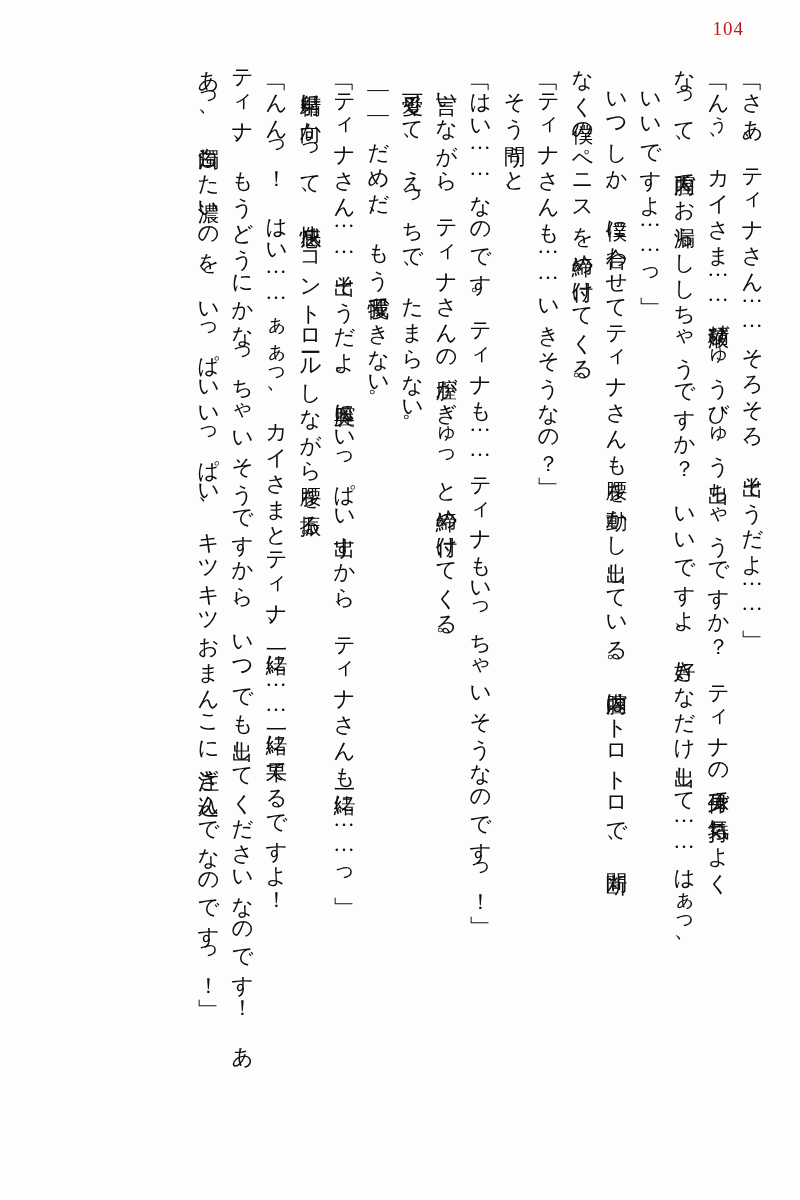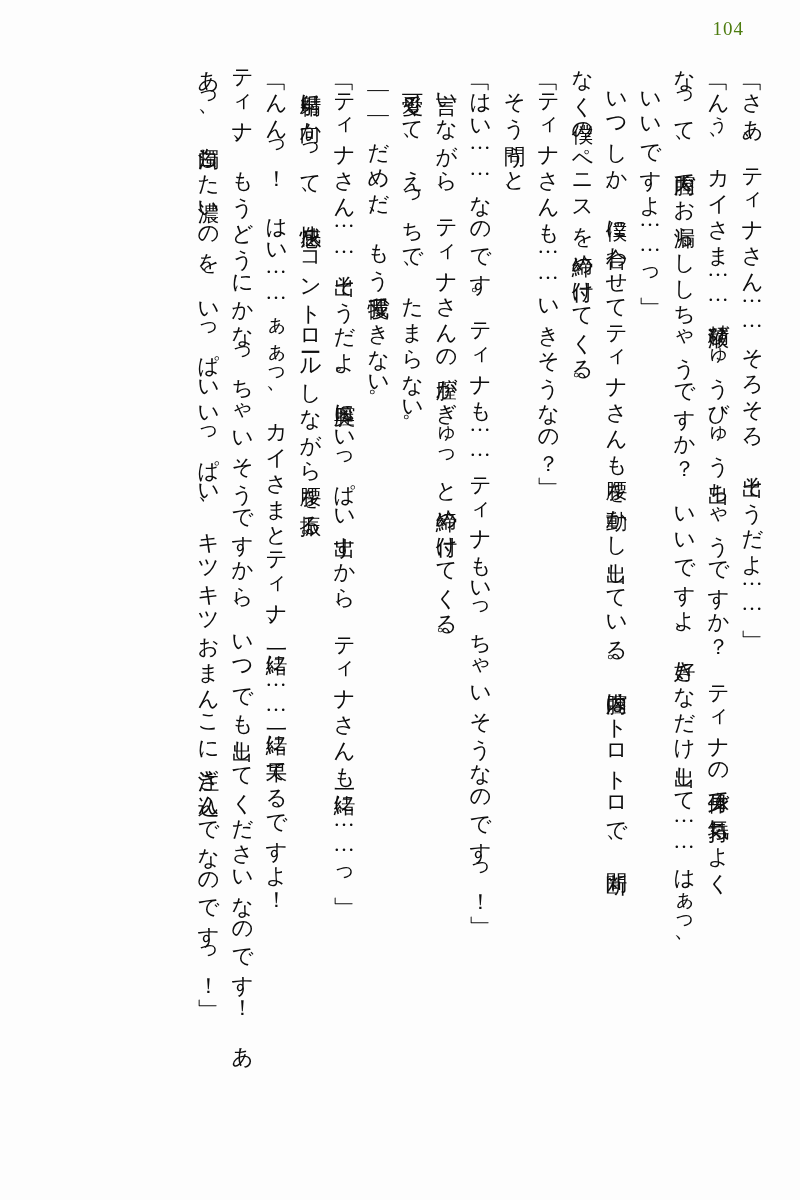--- a/index.html
+++ b/index.html
@@ -23,21 +23,21 @@
     background: #fdfdfd;
   }
 
   .page-number {
     position: absolute;
     top: 18px;
     right: 56px;
     font-size: 19px;
     letter-spacing: 1px;
     font-family: "Liberation Serif", "DejaVu Serif", serif;
-    color: #4d7c0f;
+    color: #b91c1c;
   }
 
   .text-body {
     position: absolute;
     top: 55px;
     left: 40px;
     right: 38px;
     bottom: 28px;
     display: flex;
     flex-direction: row-reverse;

